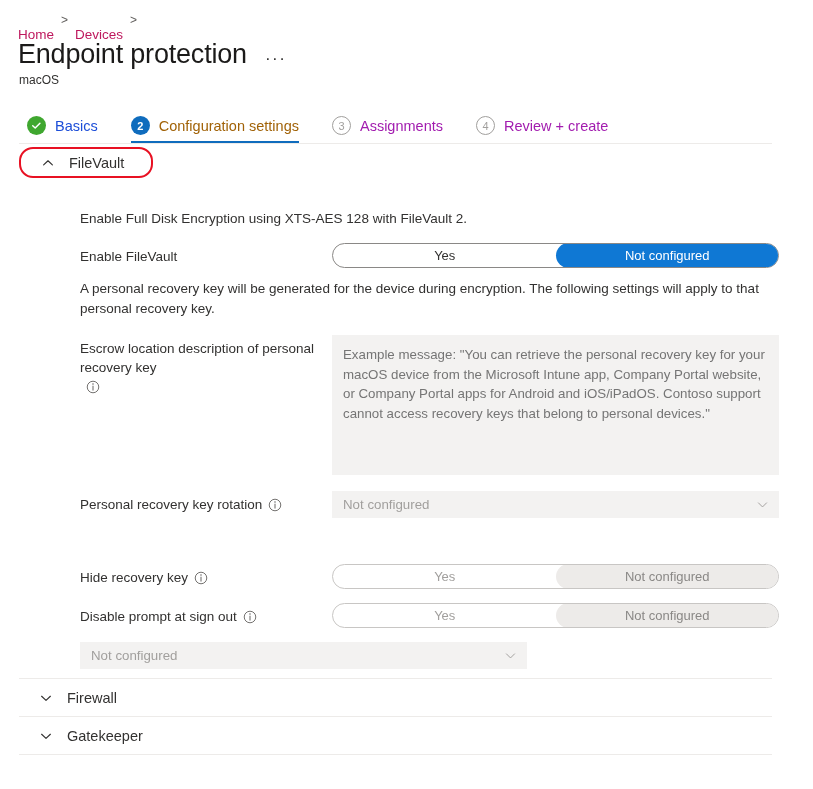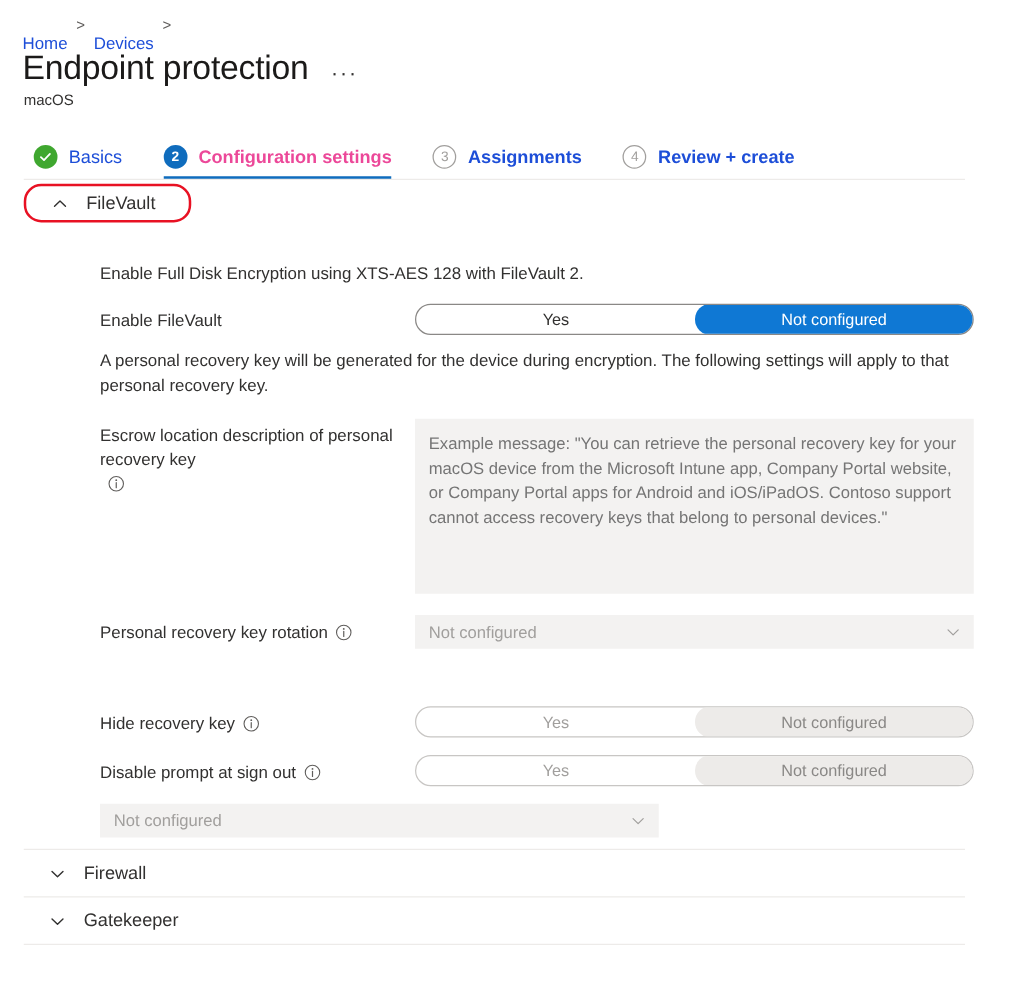--- a/index.html
+++ b/index.html
@@ -18,21 +18,21 @@
 
   
   .breadcrumb {
     display: flex;
     align-items: center;
     padding: 11px 0 0 18px;
     font-size: 13.5px;
     height: 18px;
   }
   .crumb-link {
-    color: #1d4ed8;
+    color: #be185d;
     cursor: pointer;
     white-space: nowrap;
     margin-top: 28px;
   }
   .crumb-sep {
     color: #605e5c;
     margin: 0 7px;
     font-size: 12px;
   }
 
@@ -106,24 +106,24 @@
     border: 1px solid #a19f9d;
     color: #a19f9d;
     background: #ffffff;
   }
   .step-label {
     font-size: 14.5px;
     color: #1d4ed8;
     white-space: nowrap;
   }
   .step.active .step-label {
-    font-weight: 700;
-    color: #ec4899;
-  }
-  .step.idle .step-label { color: #1d4ed8; font-weight: bold; }
+    font-weight: 400;
+    color: #a16207;
+  }
+  .step.idle .step-label { color: #a21caf; }
   .step.active::after {
     content: "";
     position: absolute;
     left: 0; right: 0; bottom: 0;
     height: 2px;
     background: #0f6cbd;
   }
 
   
   .panel {

